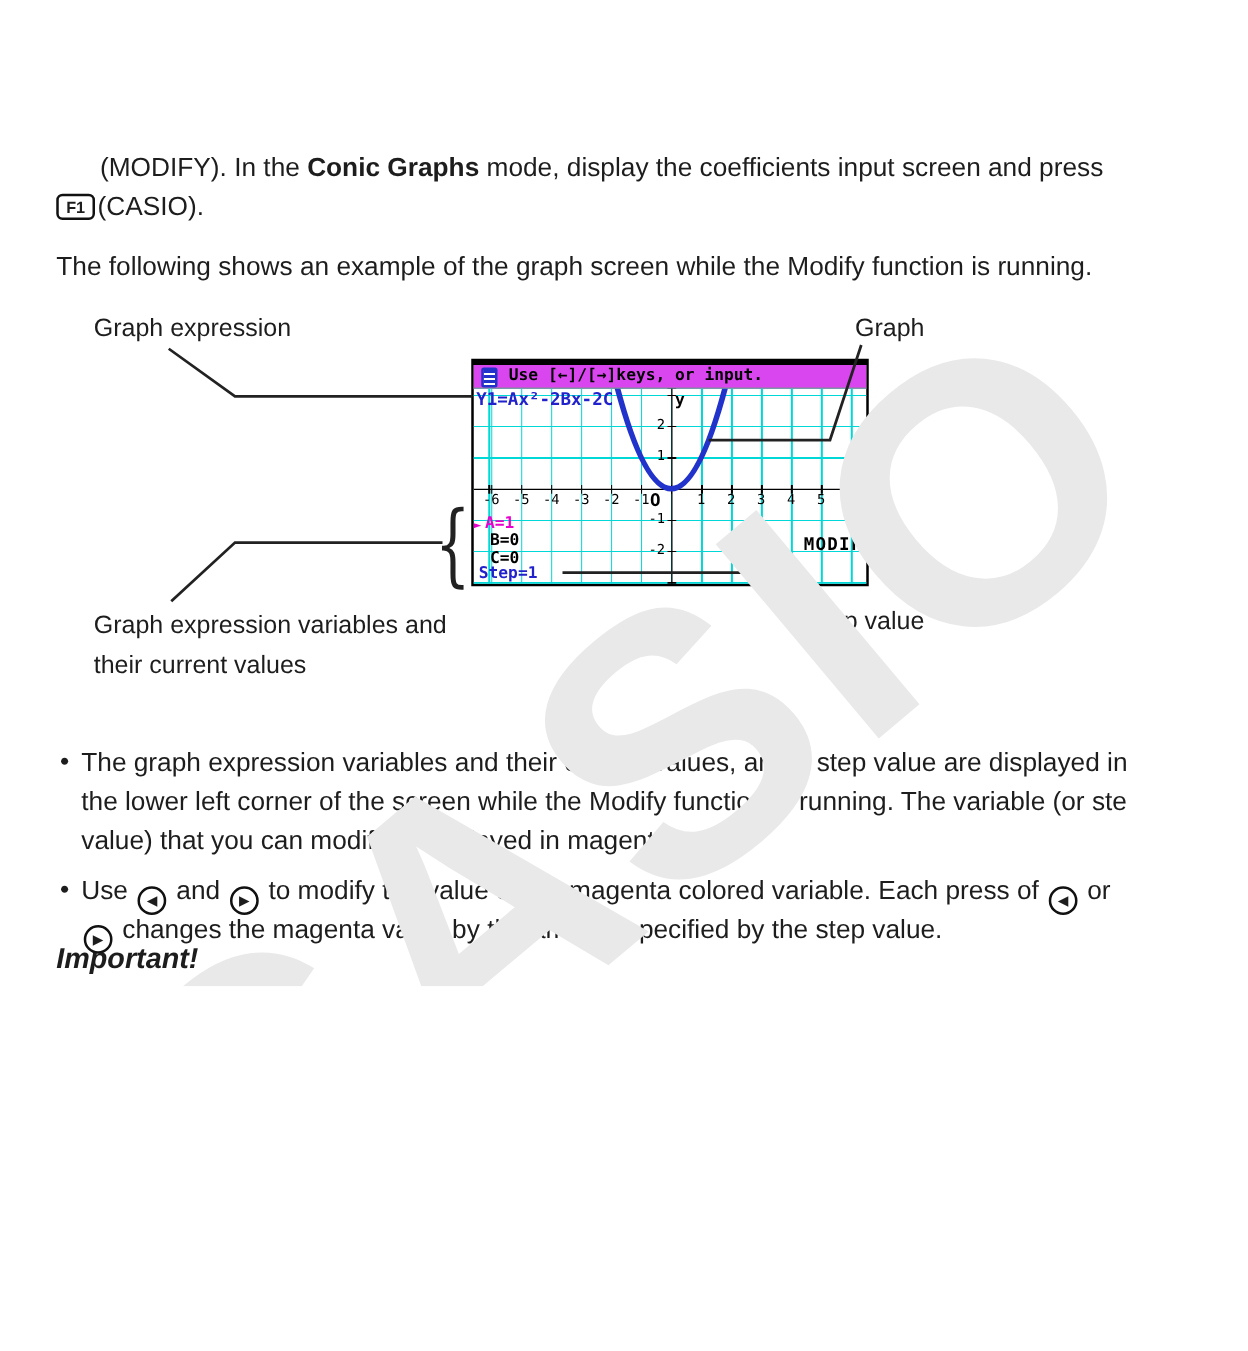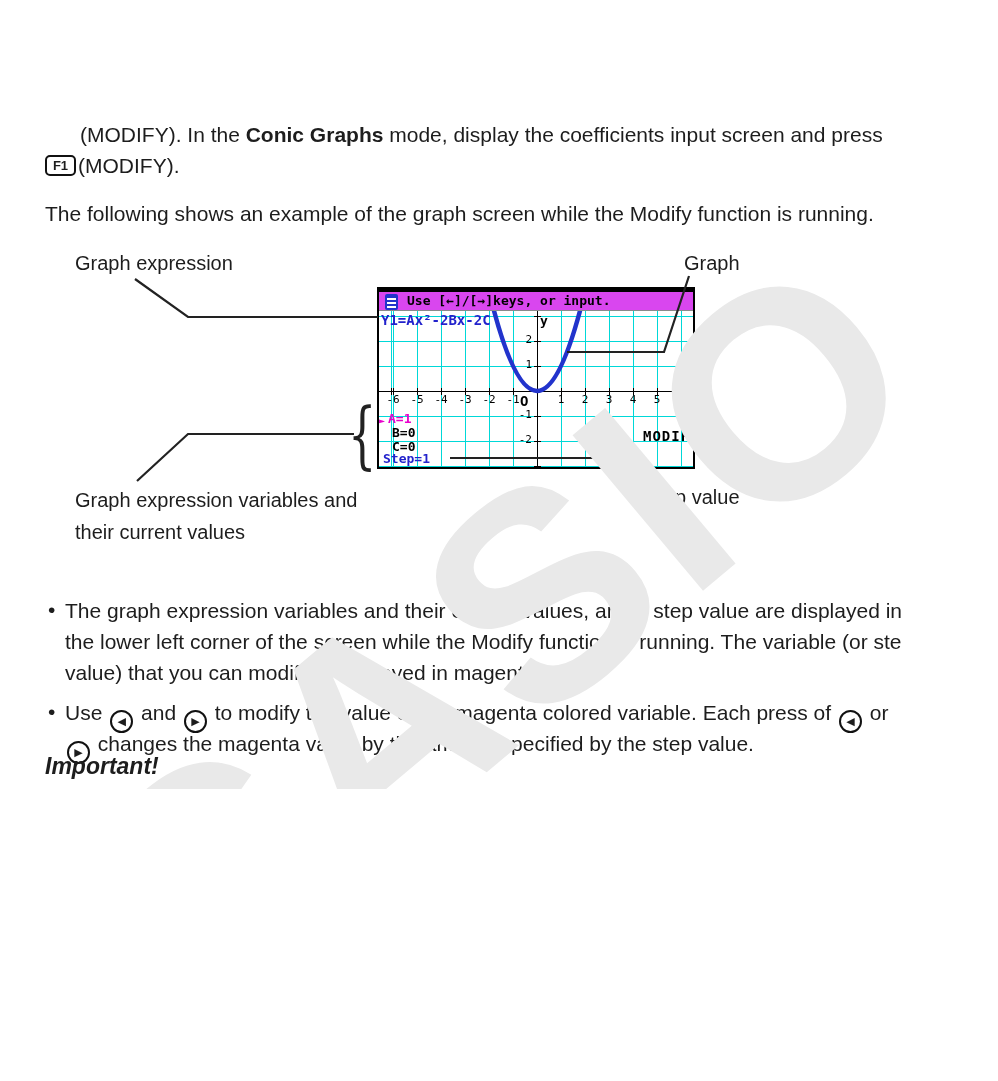--- a/index.html
+++ b/index.html
@@ -45,21 +45,21 @@
   .wmark span{position:absolute;left:500px;top:628px;transform:translate(-50%,-50%) rotate(-40deg);
               font:bold 295px "Liberation Sans",sans-serif;letter-spacing:8px;color:#e9e9e9;mix-blend-mode:darken;white-space:nowrap;}
 </style>
 </head>
 <body>
 
 <div class="page">
 
   <div class="line" style="left:80px;top:122px;"><span>(MODIFY). In the </span><span class="b">Conic Graphs</span><span> mode, display the coefficients input screen and press</span></div>
   <div class="keycap">F1</div>
-  <div class="line" style="left:78px;top:153px;">(MODIFY).</div>
+  <div class="line" style="left:78px;top:153px;">(CASIO).</div>
   <div class="line" style="left:45px;top:201px;">The following shows an example of the graph screen while the Modify function is running.</div>
 
   <div class="line ital" style="left:75px;top:250px;">Graph expression</div>
   <div class="line ital" style="left:684px;top:250px;">Graph</div>
   <div class="line ital" style="left:75px;top:487px;">Graph expression variables and</div>
   <div class="line ital" style="left:75px;top:519px;">their current values</div>
   <div class="line ital" style="left:645px;top:484px;">Step value</div>
 
   <div class="calc">
     <div class="statusbar">

